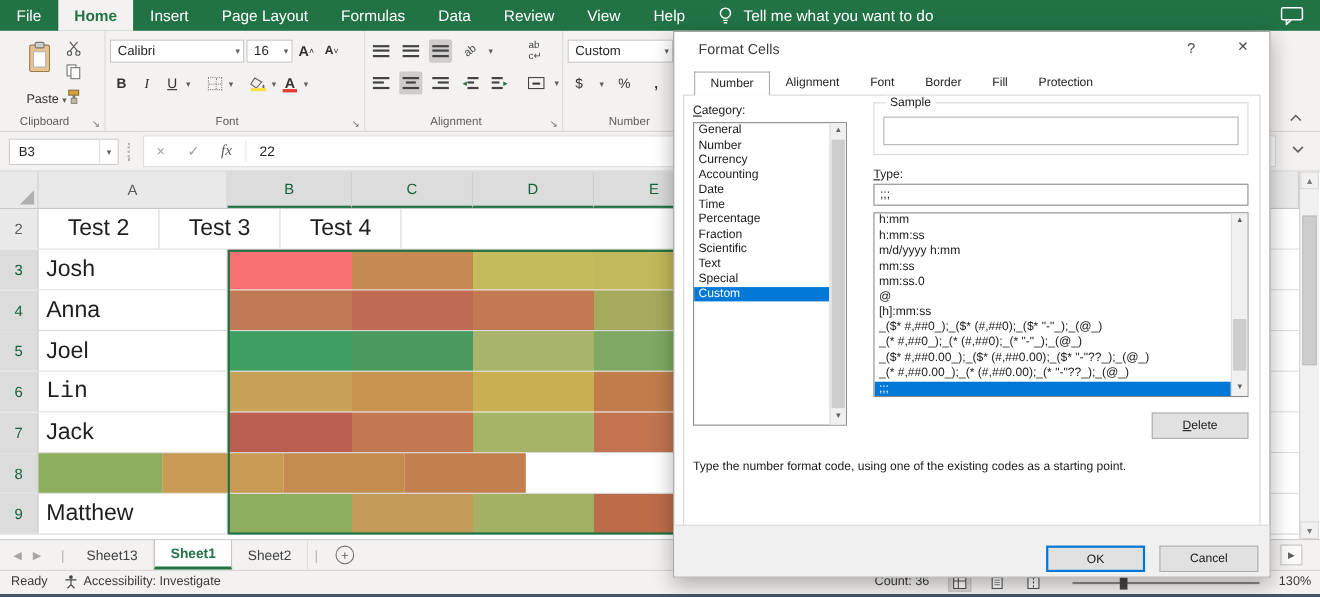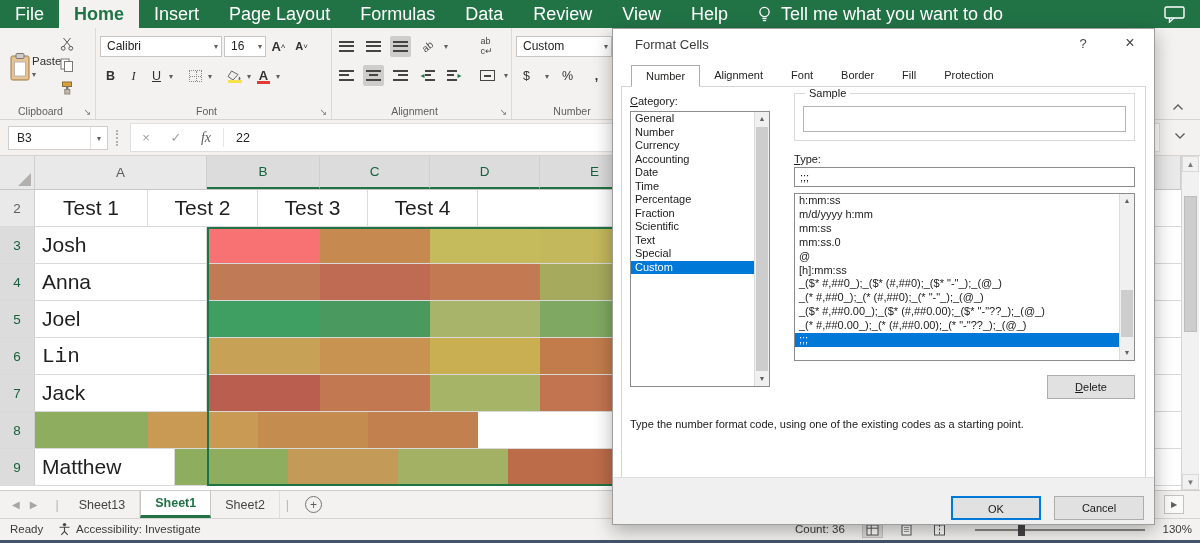--- a/index.html
+++ b/index.html
@@ -1,35 +1,35 @@
 <!DOCTYPE html>
 <html><head>
 <meta charset="utf-8">
 <style>
   * { margin:0; padding:0; box-sizing:border-box; }
   body { font-family:"Liberation Sans", sans-serif; background:#888; }
   .win { position:relative; width:1200px; height:543px; background:#fff; overflow:hidden; font-family:"Liberation Sans", sans-serif; }
 
   
-  .tabbar { position:absolute; top:0; left:0; right:0; height:28px; background:#217346; display:flex; align-items:stretch; color:#fff; font-size:18px; z-index:3; }
+  .tabbar { position:absolute; top:0; left:0; right:0; height:28px; background:#217346; display:flex; align-items:stretch; color:#fff; font-size:14px; z-index:3; }
   .rtab { padding:0 15px; display:flex; align-items:center; cursor:default; }
   .rtab.active { background:#f3f2f1; color:#217346; font-weight:bold; }
   .tellme { display:flex; align-items:center; gap:9px; padding:0 14px; }
   .comment-ic { position:absolute; right:14px; top:6px; }
 
   
   .ribbon { position:absolute; top:28px; left:0; right:0; height:92px; background:#f3f2f1; border-bottom:1px solid #d6d4d2; z-index:1; }
   .rgroup { position:absolute; top:0; bottom:0; border-right:1px solid #dcdad8; padding:5px 4px 16px; }
   .rgroup-label { position:absolute; bottom:2px; left:0; right:14px; text-align:center; font-size:10.5px; color:#605e5c; }
   .launcher { position:absolute; bottom:2px; right:4px; font-size:9px; color:#7a7876; }
   .g-clip { left:0; width:96px; }
   .g-font { left:96px; width:236px; }
   .g-align { left:332px; width:180px; }
   .g-num { left:512px; width:120px; border-right:none; }
-  .paste-btn { position:absolute; left:8px; top:6px; width:44px; height:66px; display:flex; flex-direction:row; align-items:center; justify-content:space-between; padding:3px 0; font-size:11.5px; color:#323130; }
+  .paste-btn { position:absolute; left:24px; top:6px; width:44px; height:66px; display:flex; flex-direction:column; align-items:flex-start; justify-content:space-between; padding:3px 0; font-size:11.5px; color:#323130; }
   .clip-side { position:absolute; left:56px; top:7px; display:flex; flex-direction:column; gap:5px; }
   .clip-side span { height:17px; display:flex; align-items:center; }
   .rrow { display:flex; align-items:center; gap:2px; height:26px; }
   .combo { background:#fff; border:1px solid #c8c6c4; height:21px; display:flex; align-items:center; justify-content:space-between; padding:0 3px 0 6px; font-size:12px; color:#252423; }
   .combo .dd { font-size:8px; color:#605e5c; margin-left:4px; }
   .tool { min-width:21px; height:21px; display:inline-flex; align-items:center; justify-content:center; font-size:12.5px; color:#323130; border-radius:2px; }
   .tool.on { background:#cfcdcb; }
   .dd-mini { font-size:8px; color:#605e5c; }
   .fontA { font-size:13px; font-weight:bold; }
   .supa { font-size:8px; vertical-align:super; color:#323130; }
@@ -391,21 +391,20 @@
           <div class="gh" style="width: 172px;">A</div>
           <div class="gh sel" style="width: 113px;">B</div>
           <div class="gh sel" style="width: 110px;">C</div>
           <div class="gh sel" style="width: 110px;">D</div>
           <div class="gh sel" style="width: 110px;">E</div>
           <div class="gh spacer"></div>
           <div class="gh sliver"></div>
         </div>
         <div class="g-row">
           <div class="rowhdr">2</div>
-          <div class="cell cell-t" style="width: 113px;">Test 1</div>
           <div class="cell cell-t" style="width: 110px;">Test 2</div>
           <div class="cell cell-t" style="width: 110px;">Test 3</div>
           <div class="cell cell-t" style="width: 110px;">Test 4</div>
           <div class="spacer"></div>
           <div class="sliver"></div>
         </div>
         <div class="g-row">
           <div class="rowhdr sel">3</div>
           <div class="cell cell-a" style="width: 172px;">Josh</div>
           <div class="cell heat" style="width: 113px; background: rgb(248, 114, 116);"></div>
@@ -459,21 +458,21 @@
           <div class="rowhdr sel">8</div>
           <div class="cell heat" style="width: 113px; background: rgb(142, 173, 95);"></div>
           <div class="cell heat" style="width: 110px; background: rgb(201, 154, 84);"></div>
           <div class="cell heat" style="width: 110px; background: rgb(197, 140, 80);"></div>
           <div class="cell heat" style="width: 110px; background: rgb(194, 128, 79);"></div>
           <div class="spacer"></div>
           <div class="sliver"></div>
         </div>
         <div class="g-row">
           <div class="rowhdr sel">9</div>
-          <div class="cell cell-a" style="width: 140px;">Matthew</div>
+          <div class="cell cell-a" style="width: 172px;">Matthew</div>
           <div class="cell heat" style="width: 113px; background: rgb(142, 173, 95);"></div>
           <div class="cell heat" style="width: 110px; background: rgb(196, 154, 88);"></div>
           <div class="cell heat" style="width: 110px; background: rgb(162, 177, 100);"></div>
           <div class="cell heat" style="width: 110px; background: rgb(189, 108, 73);"></div>
           <div class="spacer"></div>
           <div class="sliver"></div>
         </div>
       </div>
     <div class="sel-outline"></div>
   </div>
@@ -579,20 +578,21 @@
       <div class="sample-group">
         <span class="sample-label">Sample</span>
         <div class="sample-box"></div>
       </div>
 
       <span class="type-label"><u>T</u>ype:</span>
       <input class="type-input" value=";;;" style="">
 
       <div class="type-list">
         <div class="type-items" id="type-items">
+            <div class="litem">h:mm</div>
             <div class="litem">h:mm:ss</div>
             <div class="litem">m/d/yyyy h:mm</div>
             <div class="litem">mm:ss</div>
             <div class="litem">mm:ss.0</div>
             <div class="litem">@</div>
             <div class="litem">[h]:mm:ss</div>
             <div class="litem">_($* #,##0_);_($* (#,##0);_($* "-"_);_(@_)</div>
             <div class="litem">_(* #,##0_);_(* (#,##0);_(* "-"_);_(@_)</div>
             <div class="litem">_($* #,##0.00_);_($* (#,##0.00);_($* "-"??_);_(@_)</div>
             <div class="litem">_(* #,##0.00_);_(* (#,##0.00);_(* "-"??_);_(@_)</div>

